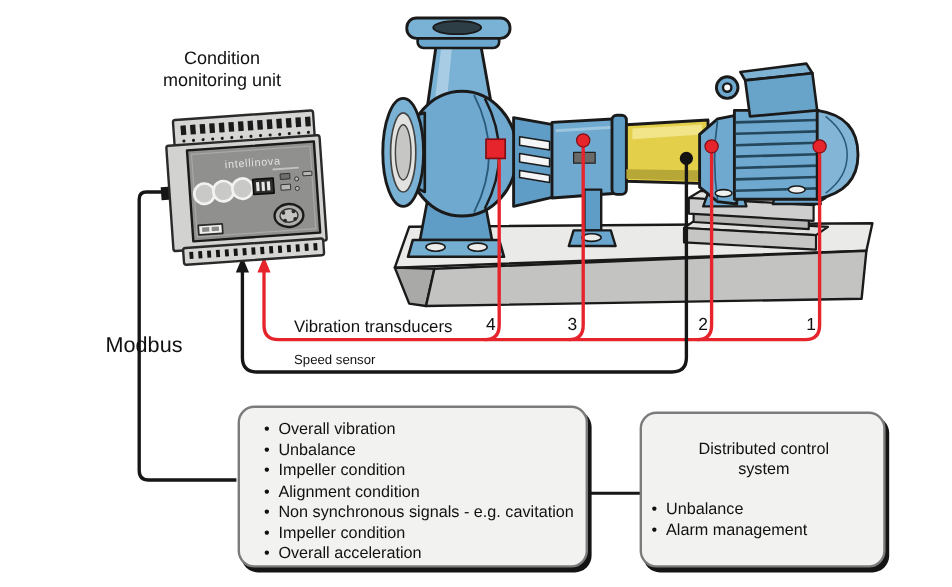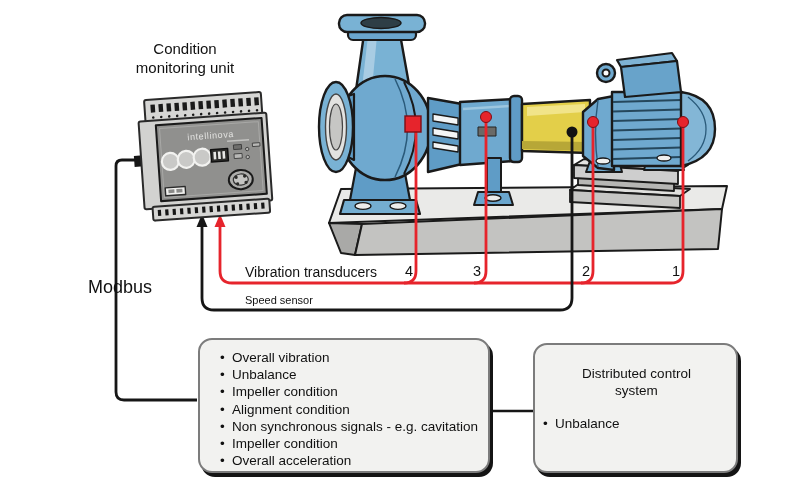--- a/index.html
+++ b/index.html
@@ -235,16 +235,17 @@
     <li><span>Non synchronous signals - e.g. cavitation</span></li>
     <li><span>Impeller condition</span></li>
     <li><span>Overall acceleration</span></li>
   </ul>
 </div>
 
 <div class="infobox box2">
   <div class="dcs-title">Distributed control system</div>
   <ul>
     <li><span>Unbalance</span></li>
+    <li><span>Alarm management</span></li>
   </ul>
 </div>
 
 </div>
 
 </body></html>

